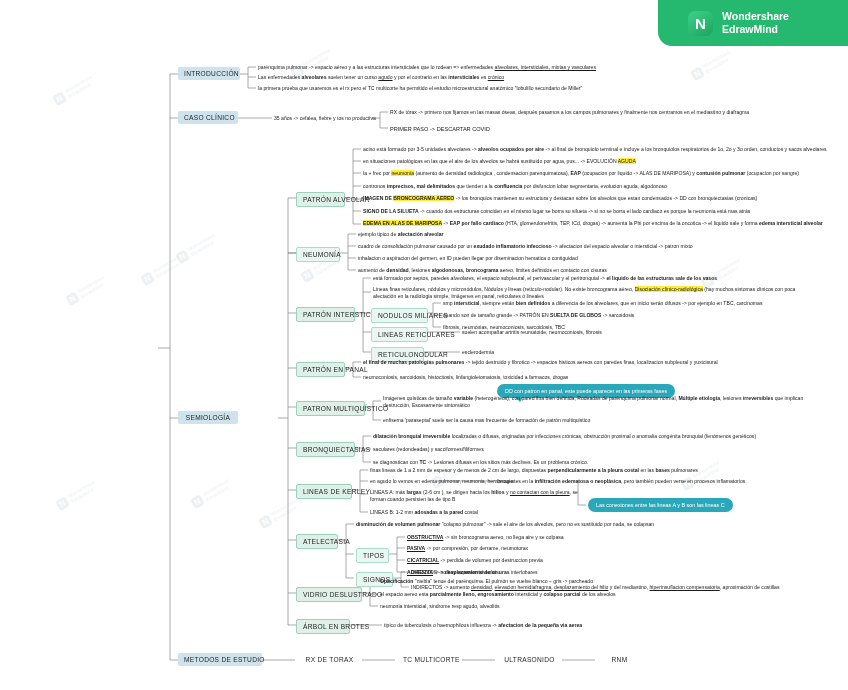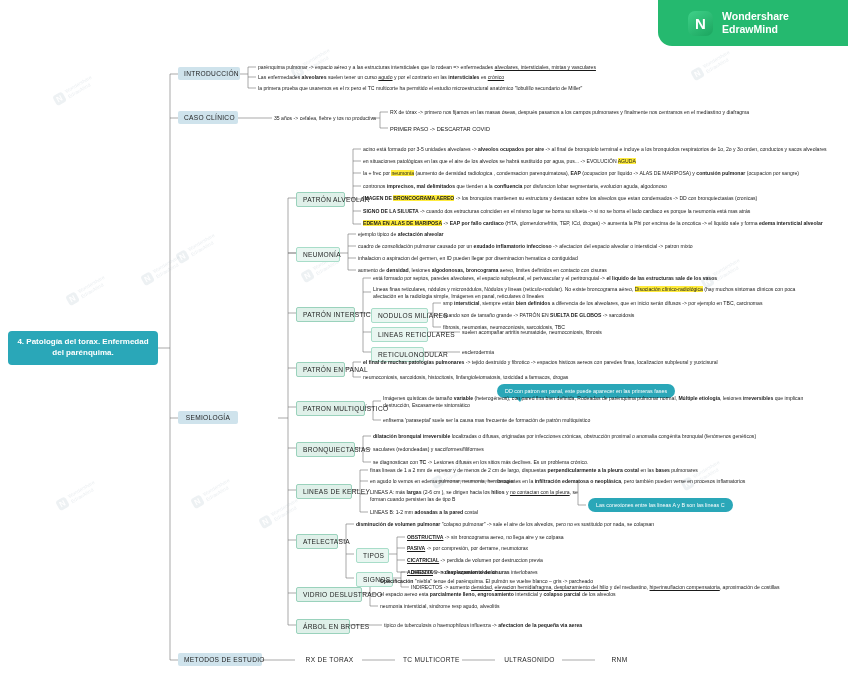--- a/index.html
+++ b/index.html
@@ -303,21 +303,20 @@
     <div class="wmtxt"><span>Wondershare</span><br><span>EdrawMind</span></div>
   </div>
 
   <div id="brand">
     <div class="blogo">N</div>
     <div class="btxt">
       <span>Wondershare</span><br><span>EdrawMind</span>
     </div>
   </div>
 
-  <div id="root">4. Patología del torax. Enfermedad del parénquima.</div>
 
   <div class="pill lvl1" style="left:178px; top:67px; width:62px;">INTRODUCCIÓN</div>
   <div class="pill lvl1" style="left:178px; top:111px; width:60px;">CASO CLÍNICO</div>
   <div class="pill lvl1" style="left:178px; top:411px; width:60px;">SEMIOLOGÍA</div>
   <div class="pill lvl1" style="left:178px; top:653px; width:84px;">METODOS DE ESTUDIO</div>
 
   <div class="leaf" style="left:258px; top:64px;">
     parénquima pulmonar -&gt; espacio aéreo y a las estructuras intersticiales que lo rodean =&gt; enfermedades <u>alveolares, intersticiales, mixtas y vasculares</u>
   </div>
   <div class="leaf" style="left:258px; top:74px;">

